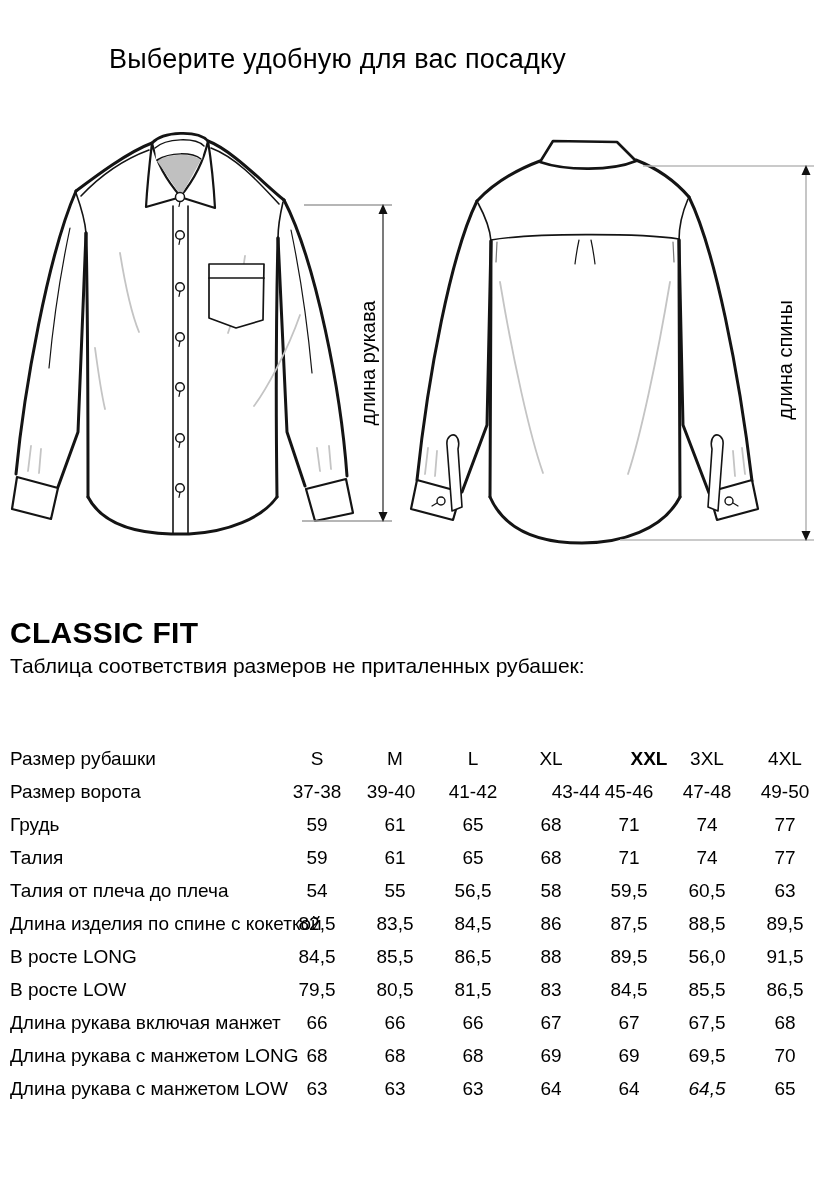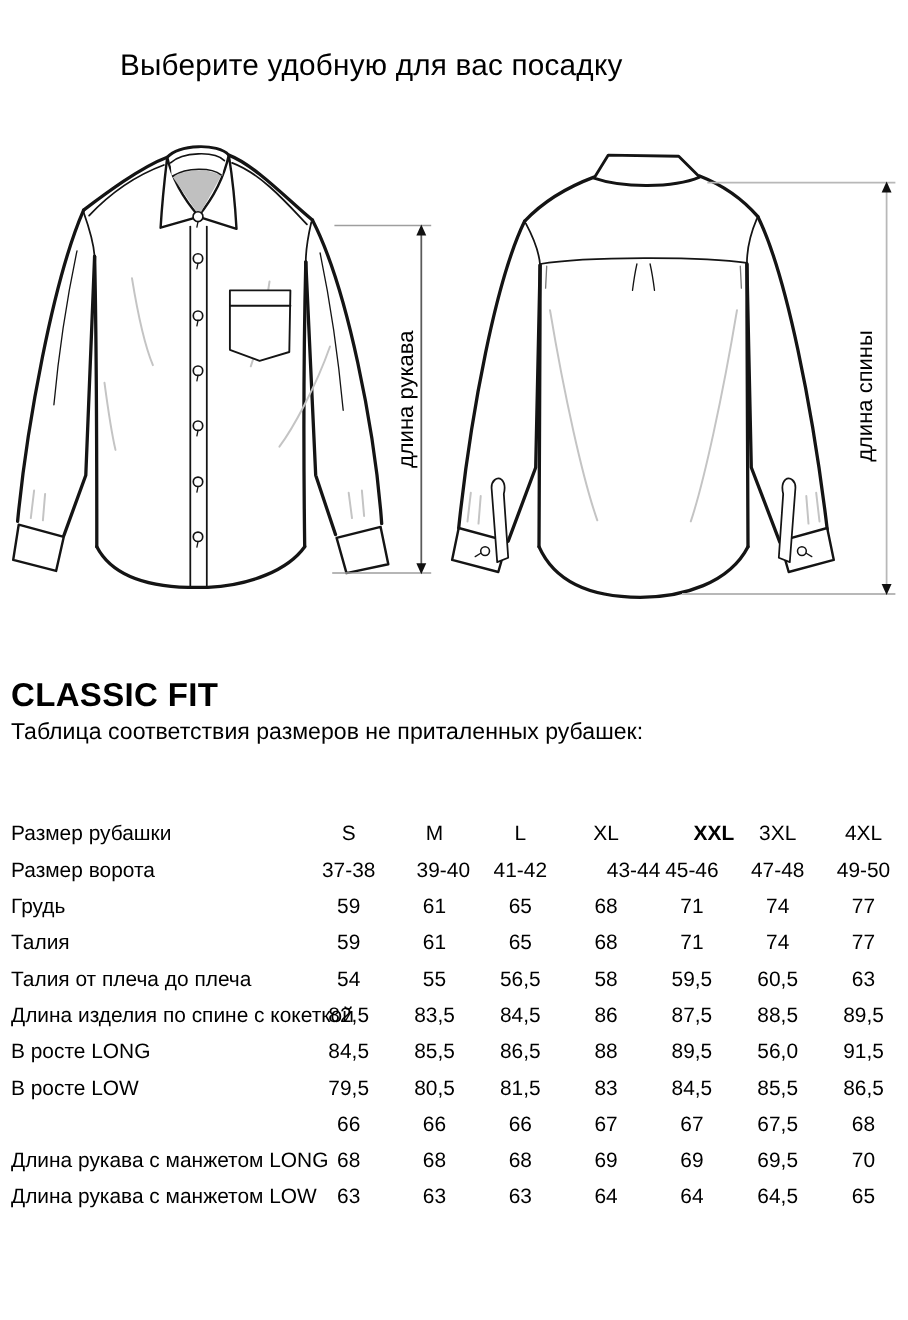--- a/index.html
+++ b/index.html
@@ -187,21 +187,21 @@
       <span class="tcell" style="left: 356px;">M</span>
       <span class="tcell" style="left: 434px;">L</span>
       <span class="tcell" style="left: 512px;">XL</span>
       <span class="tcell" style="left: 610px; font-weight: bold;">XXL</span>
       <span class="tcell" style="left: 668px;">3XL</span>
       <span class="tcell" style="left: 746px;">4XL</span>
     </div>
     <div class="trow">
       <span class="tlabel">Размер ворота</span>
       <span class="tcell" style="left: 278px;">37-38</span>
-      <span class="tcell" style="left: 364px;">39-40</span>
+      <span class="tcell" style="left: 352px;">39-40</span>
       <span class="tcell" style="left: 434px; text-align: center;">41-42</span>
       <span class="tcell" style="left: 537px;">43-44</span>
       <span class="tcell" style="left: 590px;">45-46</span>
       <span class="tcell" style="left: 668px;">47-48</span>
       <span class="tcell" style="left: 746px;">49-50</span>
     </div>
     <div class="trow">
       <span class="tlabel">Грудь</span>
       <span class="tcell" style="left: 278px;">59</span>
       <span class="tcell" style="left: 356px;">61</span>
@@ -255,20 +255,21 @@
       <span class="tlabel">В росте LOW</span>
       <span class="tcell" style="left: 278px;">79,5</span>
       <span class="tcell" style="left: 356px;">80,5</span>
       <span class="tcell" style="left: 434px;">81,5</span>
       <span class="tcell" style="left: 512px;">83</span>
       <span class="tcell" style="left: 590px;">84,5</span>
       <span class="tcell" style="left: 668px;">85,5</span>
       <span class="tcell" style="left: 746px;">86,5</span>
     </div>
     <div class="trow">
+      <span class="tlabel">Длина рукава включая манжет</span>
       <span class="tcell" style="left: 278px;">66</span>
       <span class="tcell" style="left: 356px;">66</span>
       <span class="tcell" style="left: 434px;">66</span>
       <span class="tcell" style="left: 512px;">67</span>
       <span class="tcell" style="left: 590px;">67</span>
       <span class="tcell" style="left: 668px;">67,5</span>
       <span class="tcell" style="left: 746px;">68</span>
     </div>
     <div class="trow">
       <span class="tlabel">Длина рукава с манжетом LONG</span>
@@ -280,16 +281,16 @@
       <span class="tcell" style="left: 668px;">69,5</span>
       <span class="tcell" style="left: 746px;">70</span>
     </div>
     <div class="trow">
       <span class="tlabel">Длина рукава с манжетом LOW</span>
       <span class="tcell" style="left: 278px;">63</span>
       <span class="tcell" style="left: 356px;">63</span>
       <span class="tcell" style="left: 434px;">63</span>
       <span class="tcell" style="left: 512px;">64</span>
       <span class="tcell" style="left: 590px;">64</span>
-      <span class="tcell" style="left: 668px;">64,5</span>
+      <span class="tcell" style="left: 668px; font-style: italic;">64,5</span>
       <span class="tcell" style="left: 746px;">65</span>
     </div>
   </div>
 
 </body></html>

